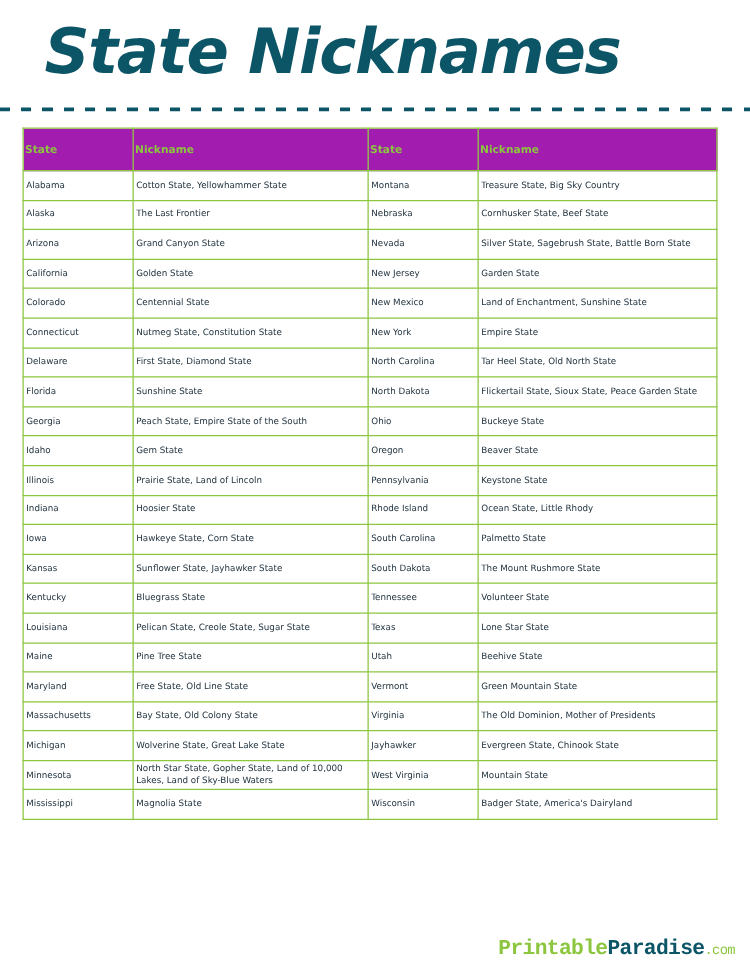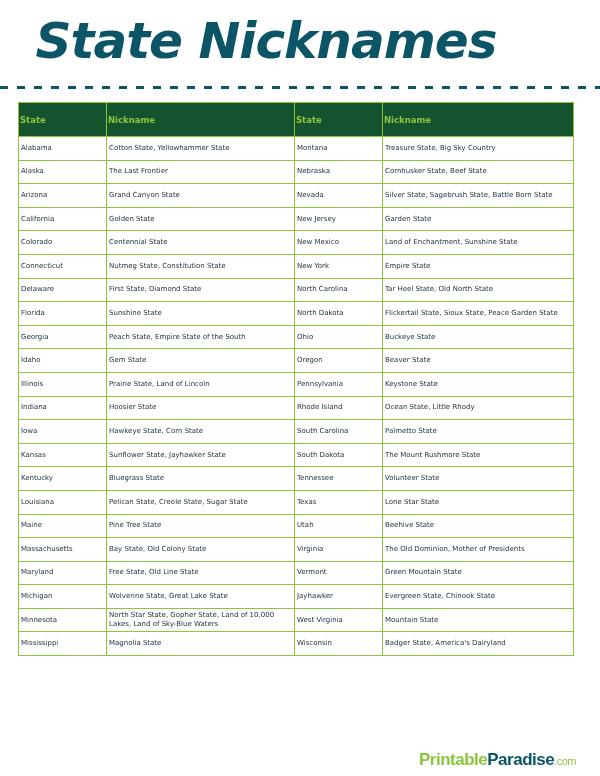--- a/index.html
+++ b/index.html
@@ -15,33 +15,33 @@
   }
   table.nick {
     position: absolute; left: 18px; top: 102px; width: 555px;
     border-collapse: collapse; table-layout: fixed;
   }
   table.nick col.c1 { width: 88px; }
   table.nick col.c2 { width: 188px; }
   table.nick col.c3 { width: 88px; }
   table.nick col.c4 { width: 191px; }
   table.nick th {
-    background: #14532d; color: #8cc63f; font-weight: bold; text-align: left;
+    background: #a21caf; color: #8cc63f; font-weight: bold; text-align: left;
     font-size: 8.5px; height: 33px; padding: 0 0 0 1px; border: 1.5px solid #8cc63f;
     font-family: "DejaVu Sans", sans-serif;
   }
   table.nick td {
     border: 1.5px solid #8cc63f; font-size: 7px; color: #1c2e3a; padding: 0 0 0 2px;
     height: 22.6px; vertical-align: middle; line-height: 9px;
     font-family: "DejaVu Sans", sans-serif; white-space: nowrap; overflow: hidden;
   }
   table.nick td.wrap { white-space: normal; }
   table.nick td.state { padding-top: 0; }
   .logo {
-    position: absolute; right: 24px; top: 750px; font-family: Liberation Sans, sans-serif;
+    position: absolute; right: 12px; top: 750px; font-family: Liberation Mono, monospace;
     font-weight: bold; font-size: 17px; letter-spacing: -0.5px;
   }
   .logo .p1 { color: #8cc63f; }
   .logo .p2 { color: #0b5566; }
   .logo .p3 { color: #8cc63f; font-size: 11px; font-weight: normal; }
 </style>
 </head>
 <body>
 
 <div class="title">State Nicknames</div>
@@ -159,32 +159,32 @@
         <td class="state">Texas</td>
         <td>Lone Star State</td>
       </tr>
       <tr>
         <td class="state">Maine</td>
         <td>Pine Tree  State</td>
         <td class="state">Utah</td>
         <td>Beehive  State</td>
       </tr>
       <tr>
+        <td class="state">Maryland</td>
+        <td>Free State,  Old  Line State</td>
+        <td class="state">Vermont</td>
+        <td>Green  Mountain State</td>
+      </tr>
+      <tr>
         <td class="state">Massachusetts</td>
         <td>Bay State,  Old  Colony State</td>
         <td class="state">Virginia</td>
         <td>The Old  Dominion, Mother of Presidents</td>
       </tr>
       <tr>
-        <td class="state">Maryland</td>
-        <td>Free State,  Old  Line State</td>
-        <td class="state">Vermont</td>
-        <td>Green  Mountain State</td>
-      </tr>
-      <tr>
         <td class="state">Michigan</td>
         <td>Wolverine State,  Great Lake State</td>
         <td class="state">Jayhawker</td>
         <td>Evergreen   State,  Chinook State</td>
       </tr>
       <tr>
         <td class="state">Minnesota</td>
         <td class="wrap">North Star State,  Gopher State,  Land of 10,000 Lakes,  Land  of Sky-Blue Waters</td>
         <td class="state">West Virginia</td>
         <td>Mountain State</td>

